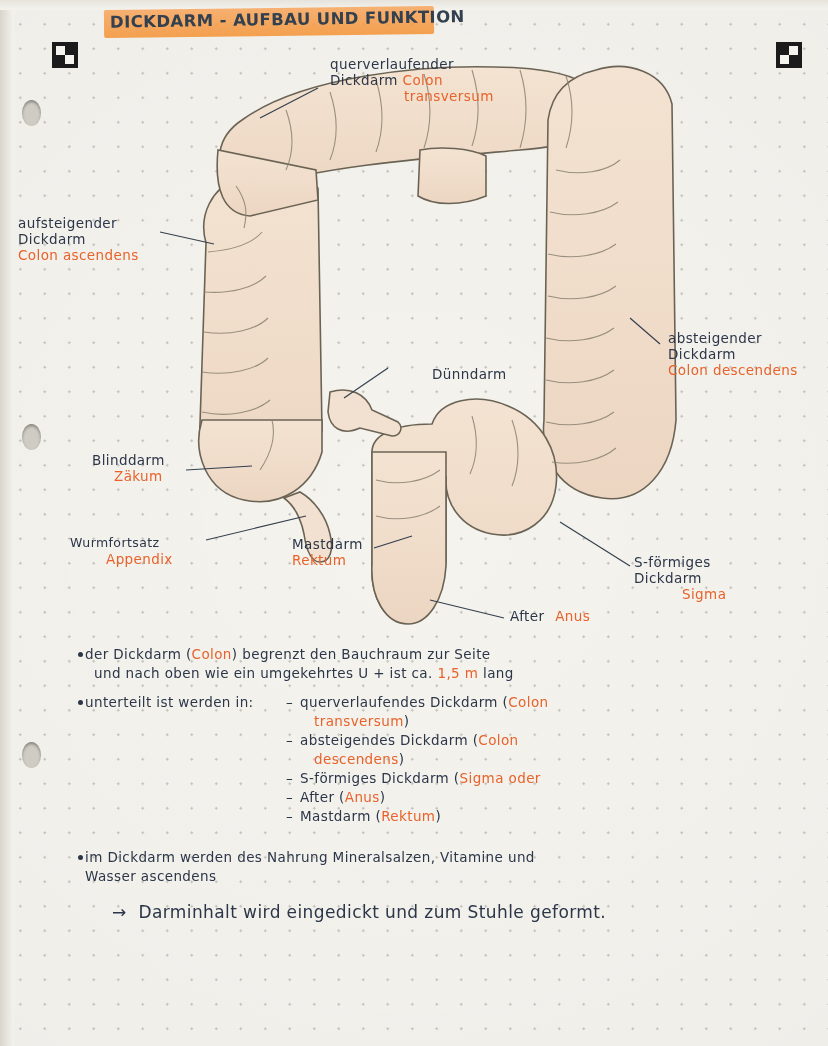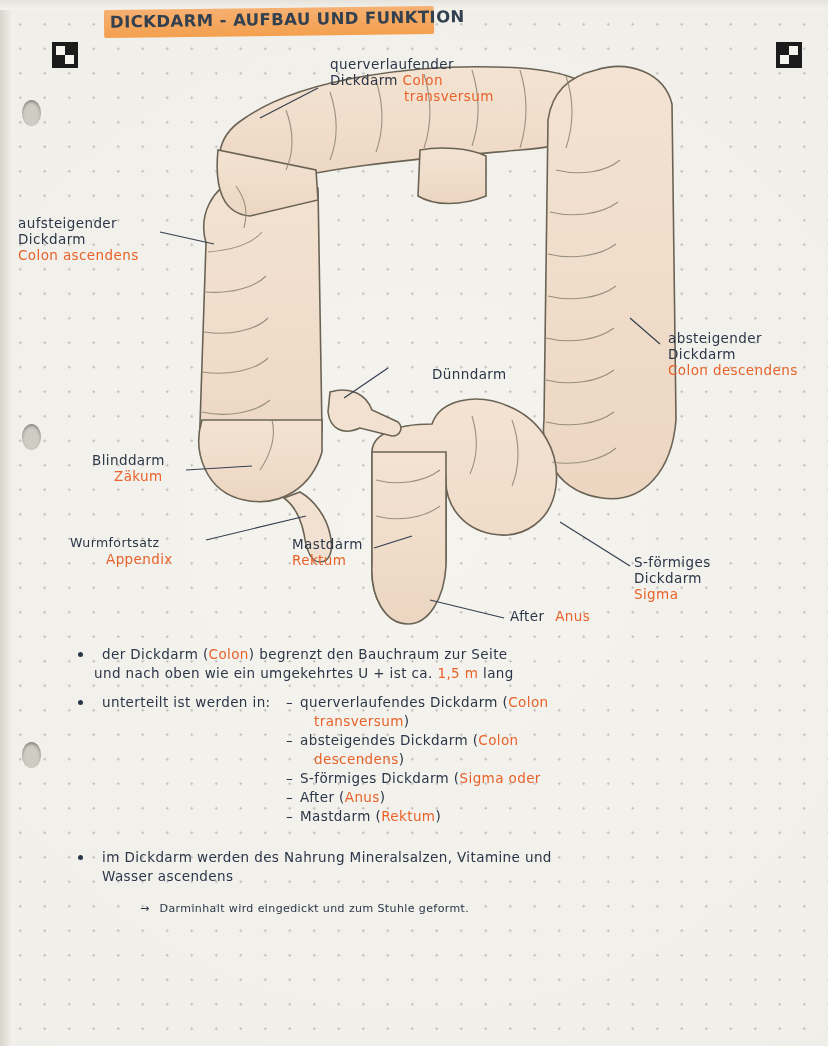--- a/index.html
+++ b/index.html
@@ -89,26 +89,26 @@
   .label .l2{display:block;}
   .small{font-size:12.5px;}
 
   
   #notes{position:absolute;left:60px;top:645px;width:760px;}
   .bullet-row{position:relative;margin-bottom:2px;}
   .dot{
     position:absolute;left:18px;top:7px;width:5px;height:5px;border-radius:50%;
     background:#2b3648;
   }
-  .btext{margin-left:42px;font-size:13.5px;line-height:19px;}
+  .btext{margin-left:25px;font-size:13.5px;line-height:19px;}
   .sublist{margin-left:226px;margin-top:1px;}
   .sub{font-size:13.5px;line-height:19px;position:relative;}
   .dash{display:inline-block;width:14px;}
   .indent{margin-left:14px;display:block;}
-  .arrow{margin-left:80px;font-size:11px;}
+  .arrow{margin-left:52px;font-size:17px;}
 </style>
 </head>
 <body>
 
 <div id="page">
   <div id="dots"></div>
   <div id="paper-edge-left"></div>
   <div id="paper-edge-top"></div>
   <div class="hole" id="hole1"></div>
   <div class="hole" id="hole2"></div>
@@ -266,21 +266,21 @@
   </div>
 
   <div class="label hw" style="left:292px;top:536px;">
     <span class="ink">Mastdarm</span>
     <span class="l2 orange">Rektum</span>
   </div>
 
   <div class="label hw" style="left:634px;top:554px;">
     <span class="ink">S-förmiges</span>
     <span class="l2 ink">Dickdarm</span>
-    <span class="l2 orange" style="">Sigma</span>
+    <span class="l2 orange" style="margin-left:48px;">Sigma</span>
   </div>
 
   <div class="label hw" style="left:510px;top:608px;">
     <span class="ink">After</span>
     <span class="orange" style="margin-left:6px;">Anus</span>
   </div>
 
   <div id="notes" class="hw">
 
     <div class="bullet-row">

